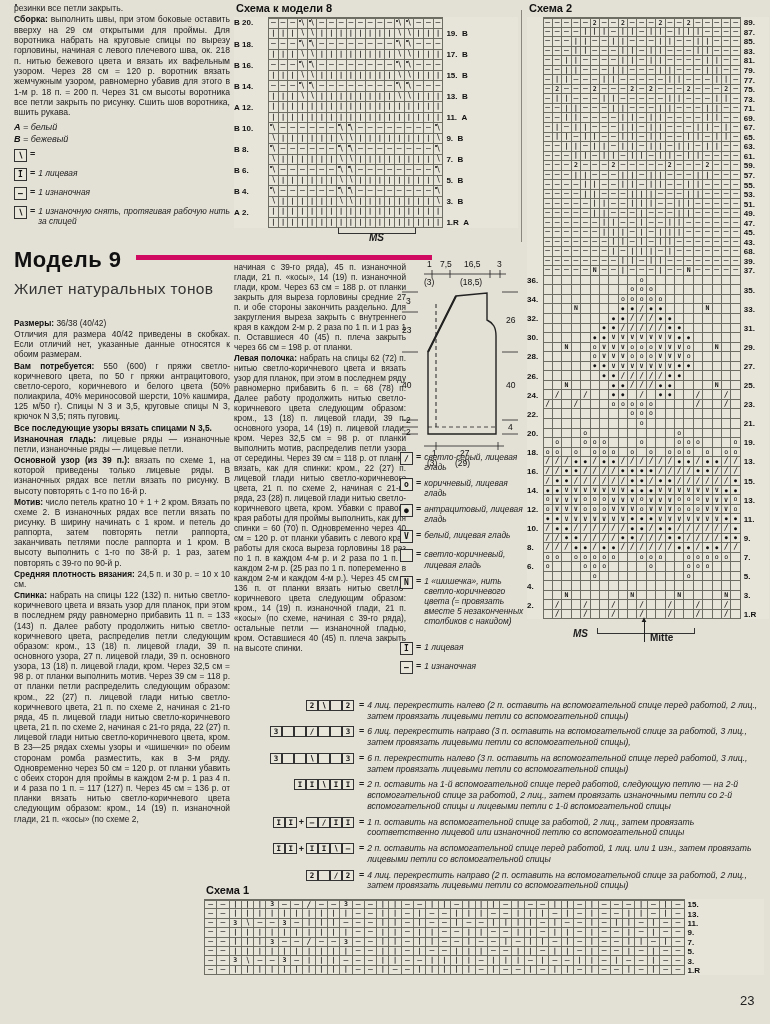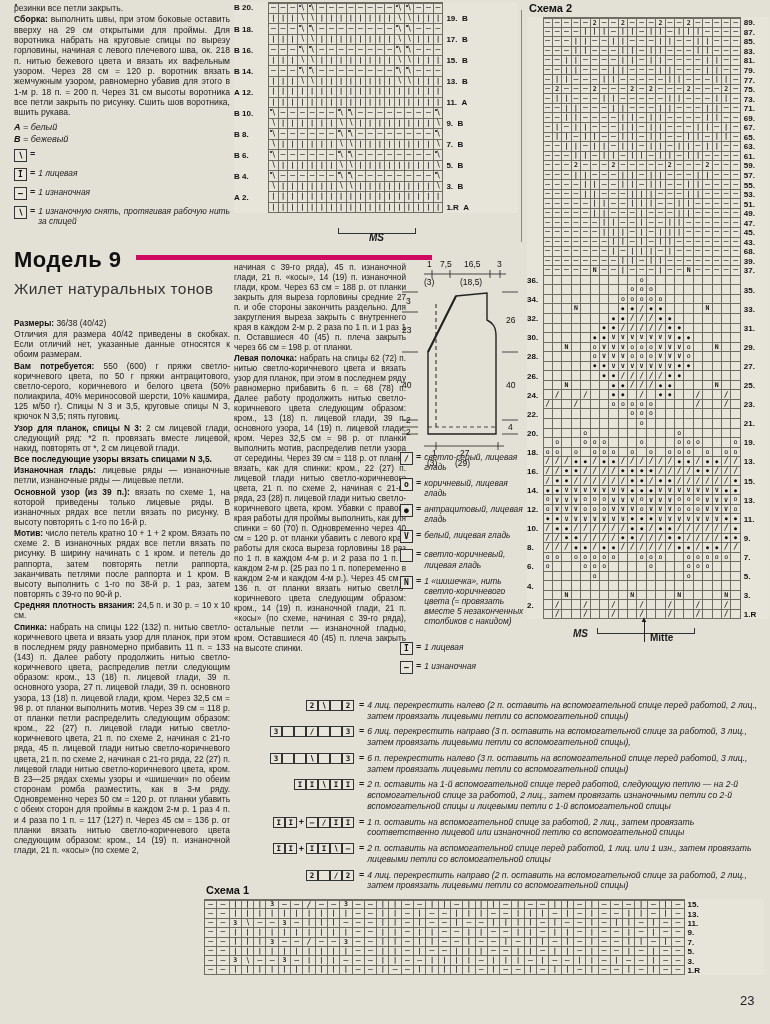--- a/index.html
+++ b/index.html
@@ -91,20 +91,21 @@
         </div>
         <div class="leg-row">
           <span class="leg-box">∖</span>
           <span class="leg-eq">=</span>
           <span class="leg-txt">1 изнаночную снять, протягивая рабочую нить за спицей</span>
         </div>
       </div>
   </div>
 
   <div class="abs" style="left:234px;top:2px;width:284px;">
+    <div class="charttitle">Схема к модели 8</div>
     <div class="chart">
         <div class="crow">
           <span class="clabel" style="width: 34px; justify-content: flex-start;">В 20.</span>
           <span class="cells">
             <span class="cell gt sym-dash" style="width: 9.7px; height: 10.5px;">–</span>
             <span class="cell gt sym-dash" style="width: 9.7px; height: 10.5px;">–</span>
             <span class="cell gt sym-dash" style="width: 9.7px; height: 10.5px;">–</span>
             <span class="cell gt sym-diag slipdot" style="width: 9.7px; height: 10.5px;">∖</span>
             <span class="cell gt sym-diag slipdot" style="width: 9.7px; height: 10.5px;">∖</span>
             <span class="cell gt sym-dash" style="width: 9.7px; height: 10.5px;">–</span>
@@ -2305,21 +2306,20 @@
   <div class="abs" style="left:14px;top:247px;width:500px;">
     <span class="h-model">Модель 9</span>
     <div class="abs pinkbar" style="left:122px;top:8px;width:296px;"></div>
   </div>
   <div class="abs h-sub" style="left:14px;top:280px;width:200px;">Жилет натуральных тонов</div>
 
   <div class="abs bodytext" style="left:14px;top:318px;width:216px;height:704px;overflow:hidden;font-size:8.4px;line-height:1.21;">
       <p><b>Размеры:</b> 36/38 (40/42)</p>
       <p>Отличия для размера 40/42 приведены в скобках. Если отличий нет, указанные данные относятся к обоим размерам.</p>
       <p><b>Вам потребуется:</b> 550 (600) г пряжи светло-коричневого цвета, по 50 г пряжи антрацитового, светло-серого, коричневого и белого цвета (50% полиакрила, 40% мериносовой шерсти, 10% кашмира, 125 м/50 г). Спицы N 3 и 3,5, круговые спицы N 3, крючок N 3,5; пять пуговиц.</p>
-      <p><b>Узор для планок, спицы N 3:</b> 2 см лицевой глади, следующий ряд: *2 п. провязать вместе лицевой, накид, повторять от *, 2 см лицевой глади.</p>
       <p><b>Все последующие узоры вязать спицами N 3,5.</b></p>
       <p><b>Изнаночная гладь:</b> лицевые ряды — изнаночные петли, изнаночные ряды — лицевые петли.</p>
       <p><b>Основной узор (из 39 п.):</b> вязать по схеме 1, на которой приведены только лицевые ряды. В изнаночных рядах все петли вязать по рисунку. В высоту повторять с 1-го по 16-й р.</p>
       <p><b>Мотив:</b> число петель кратно 10 + 1 + 2 кром. Вязать по схеме 2. В изнаночных рядах все петли вязать по рисунку. В ширину начинать с 1 кром. и петель до раппорта, затем повторять петли раппорта, заканчивать петлями после раппорта и 1 кром. В высоту выполнить с 1-го по 38-й р. 1 раз, затем повторять с 39-го по 90-й р.</p>
       <p><b>Средняя плотность вязания:</b> 24,5 п. и 30 р. = 10 x 10 см.</p>
       <p><b>Спинка:</b> набрать на спицы 122 (132) п. нитью светло-коричневого цвета и вязать узор для планок, при этом в последнем ряду равномерно прибавить 11 п. = 133 (143) п. Далее работу продолжить нитью светло-коричневого цвета, распределив петли следующим образом: кром., 13 (18) п. лицевой глади, 39 п. основного узора, 27 п. лицевой глади, 39 п. основного узора, 13 (18) п. лицевой глади, кром. Через 32,5 см = 98 р. от планки выполнить мотив. Через 39 см = 118 р. от планки петли распределить следующим образом: кром., 22 (27) п. лицевой глади нитью светло-коричневого цвета, 21 п. по схеме 2, начиная с 21-го ряда, 45 п. лицевой глади нитью светло-коричневого цвета, 21 п. по схеме 2, начиная с 21-го ряда, 22 (27) п. лицевой глади нитью светло-коричневого цвета, кром. В 23—25 рядах схемы узоры и «шишечки» по обеим сторонам ромба разместить, как в 3-м ряду. Одновременно через 50 см = 120 р. от планки убавить с обеих сторон для проймы в каждом 2-м р. 1 раз 4 п. и 4 раза по 1 п. = 117 (127) п. Через 45 см = 136 р. от планки вязать нитью светло-коричневого цвета следующим образом: кром., 14 (19) п. изнаночной глади, 21 п. «косы» (по схеме 2,</p>
     </div>
 
   <div class="abs bodytext" style="left:234px;top:263px;width:172px;height:430px;overflow:hidden;font-size:8.2px;line-height:1.22;">
       <p>начиная с 39-го ряда), 45 п. изнаночной глади, 21 п. «косы», 14 (19) п. изнаночной глади, кром. Через 63 см = 188 р. от планки закрыть для выреза горловины средние 27 п. и обе стороны закончить раздельно. Для закругления выреза закрыть с внутреннего края в каждом 2-м р. 2 раза по 1 п. и 1 раз 1 п. Оставшиеся 40 (45) п. плеча закрыть через 66 см = 198 р. от планки.</p>

